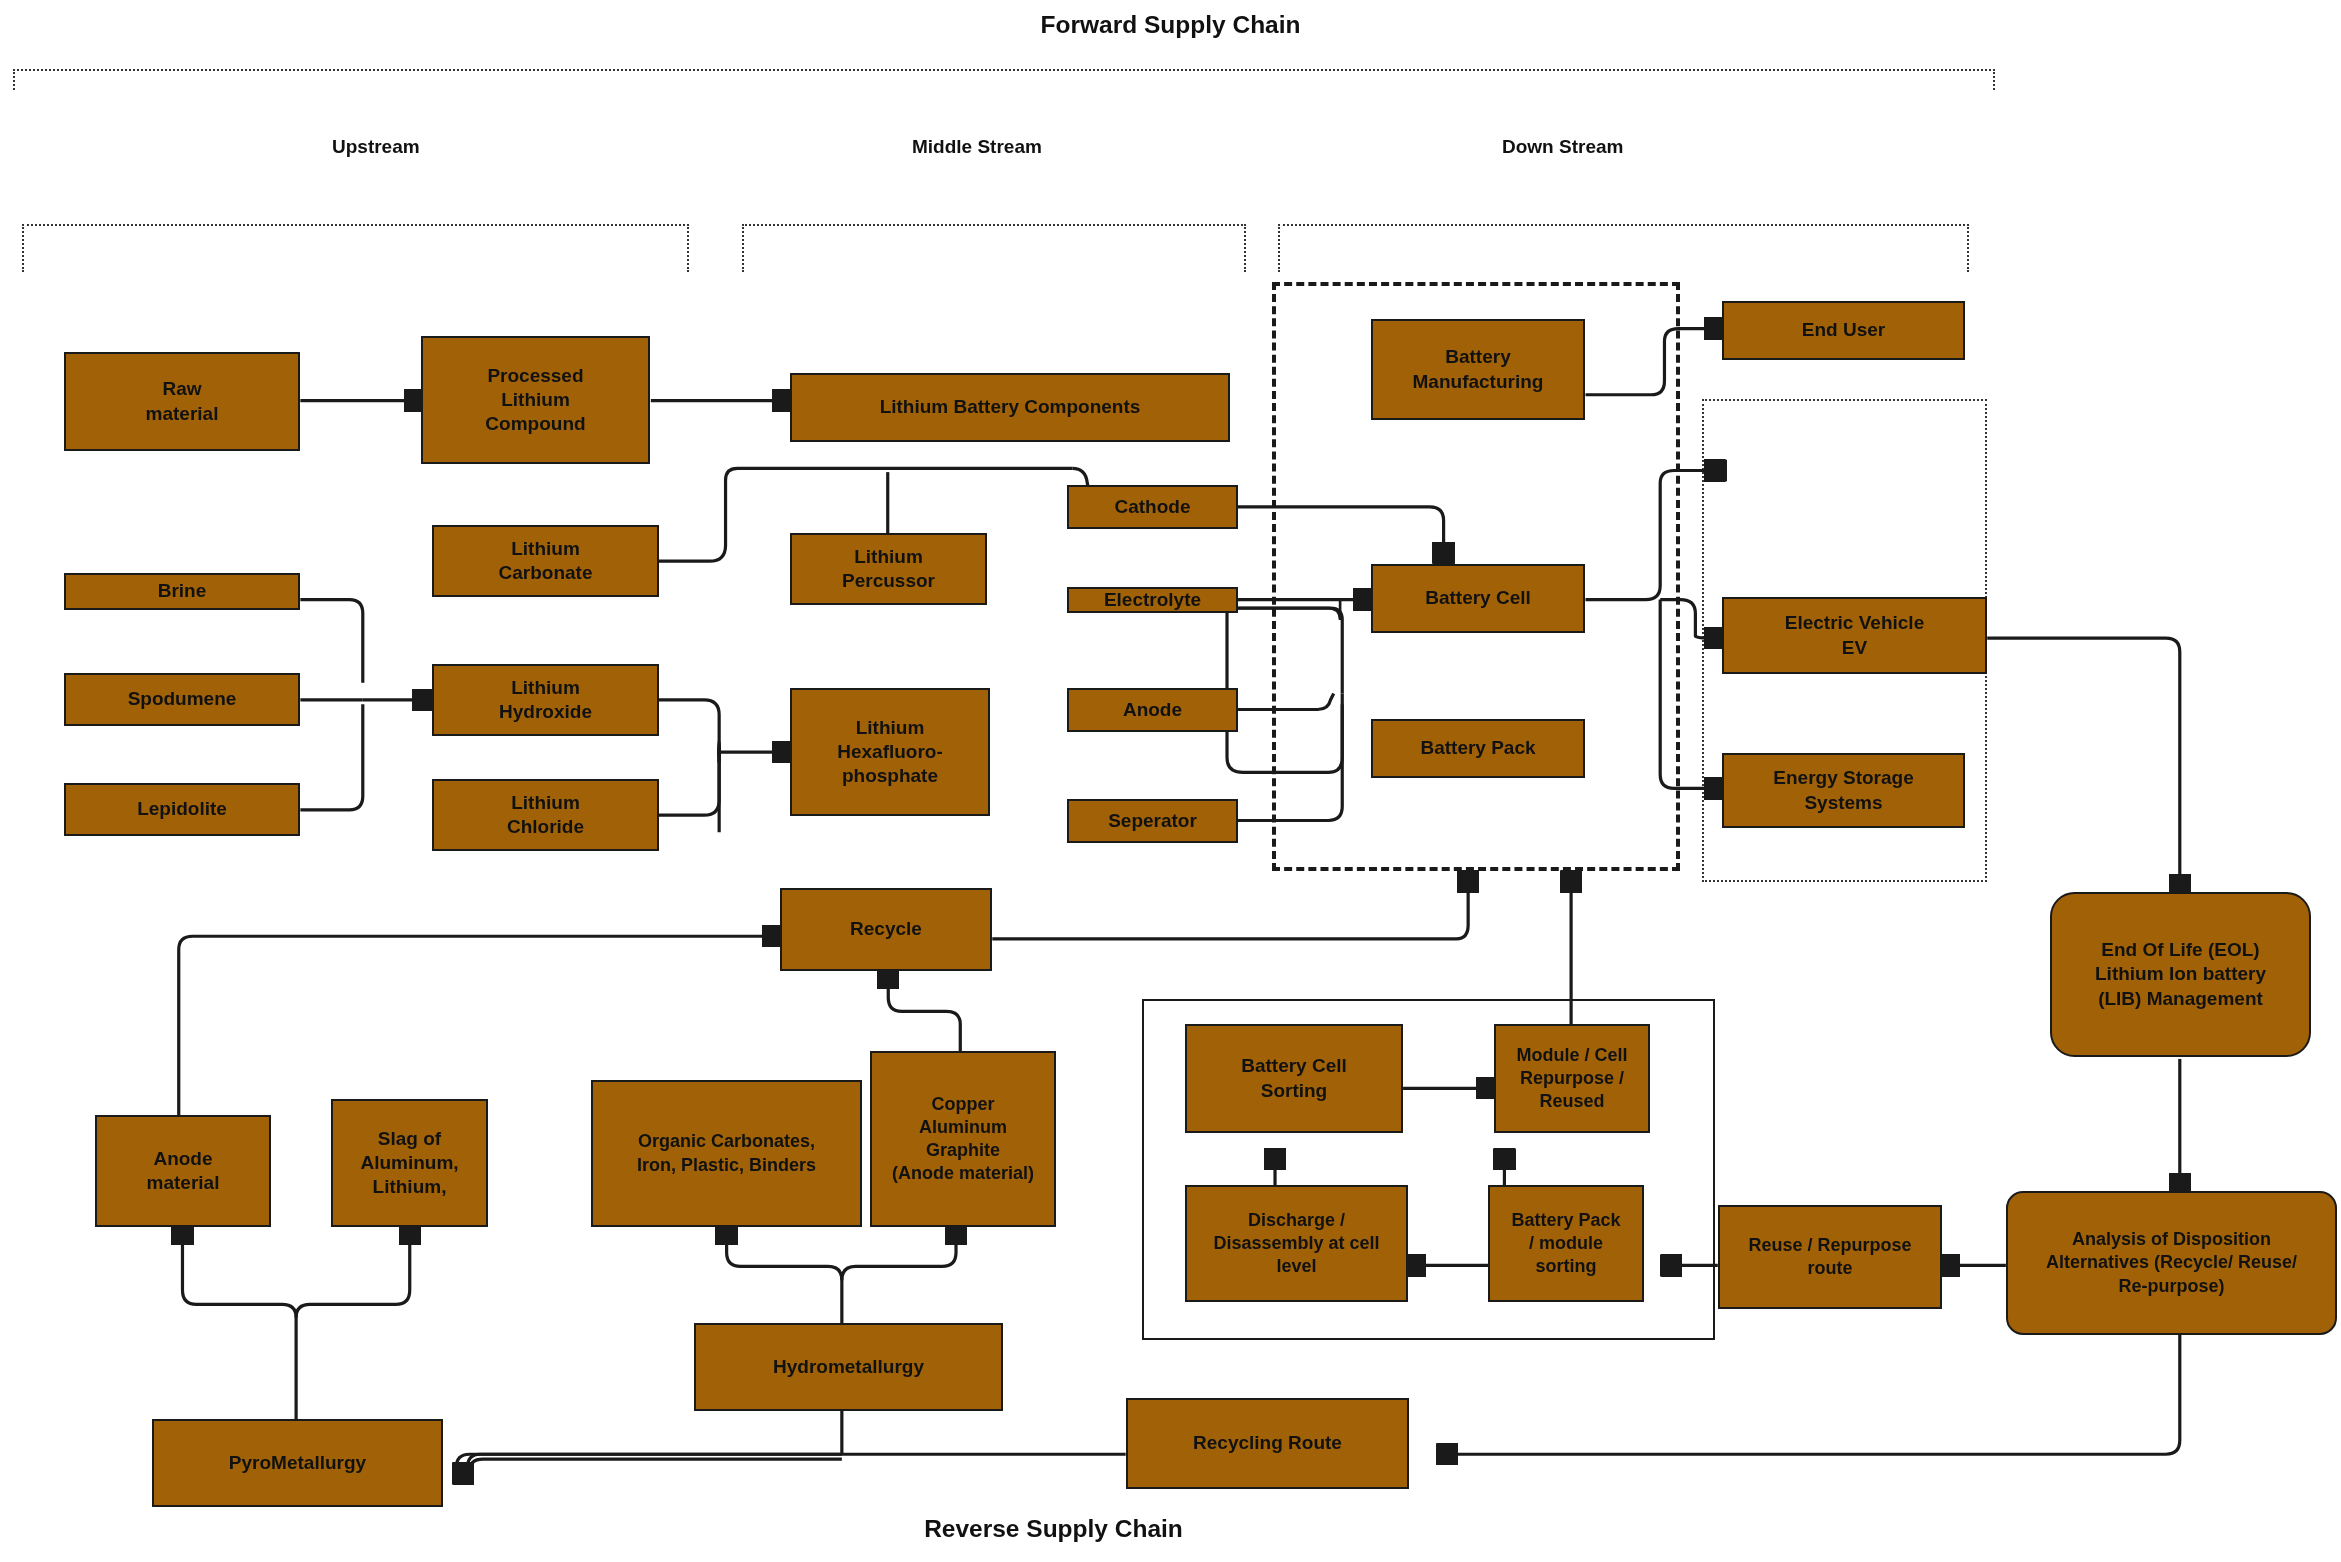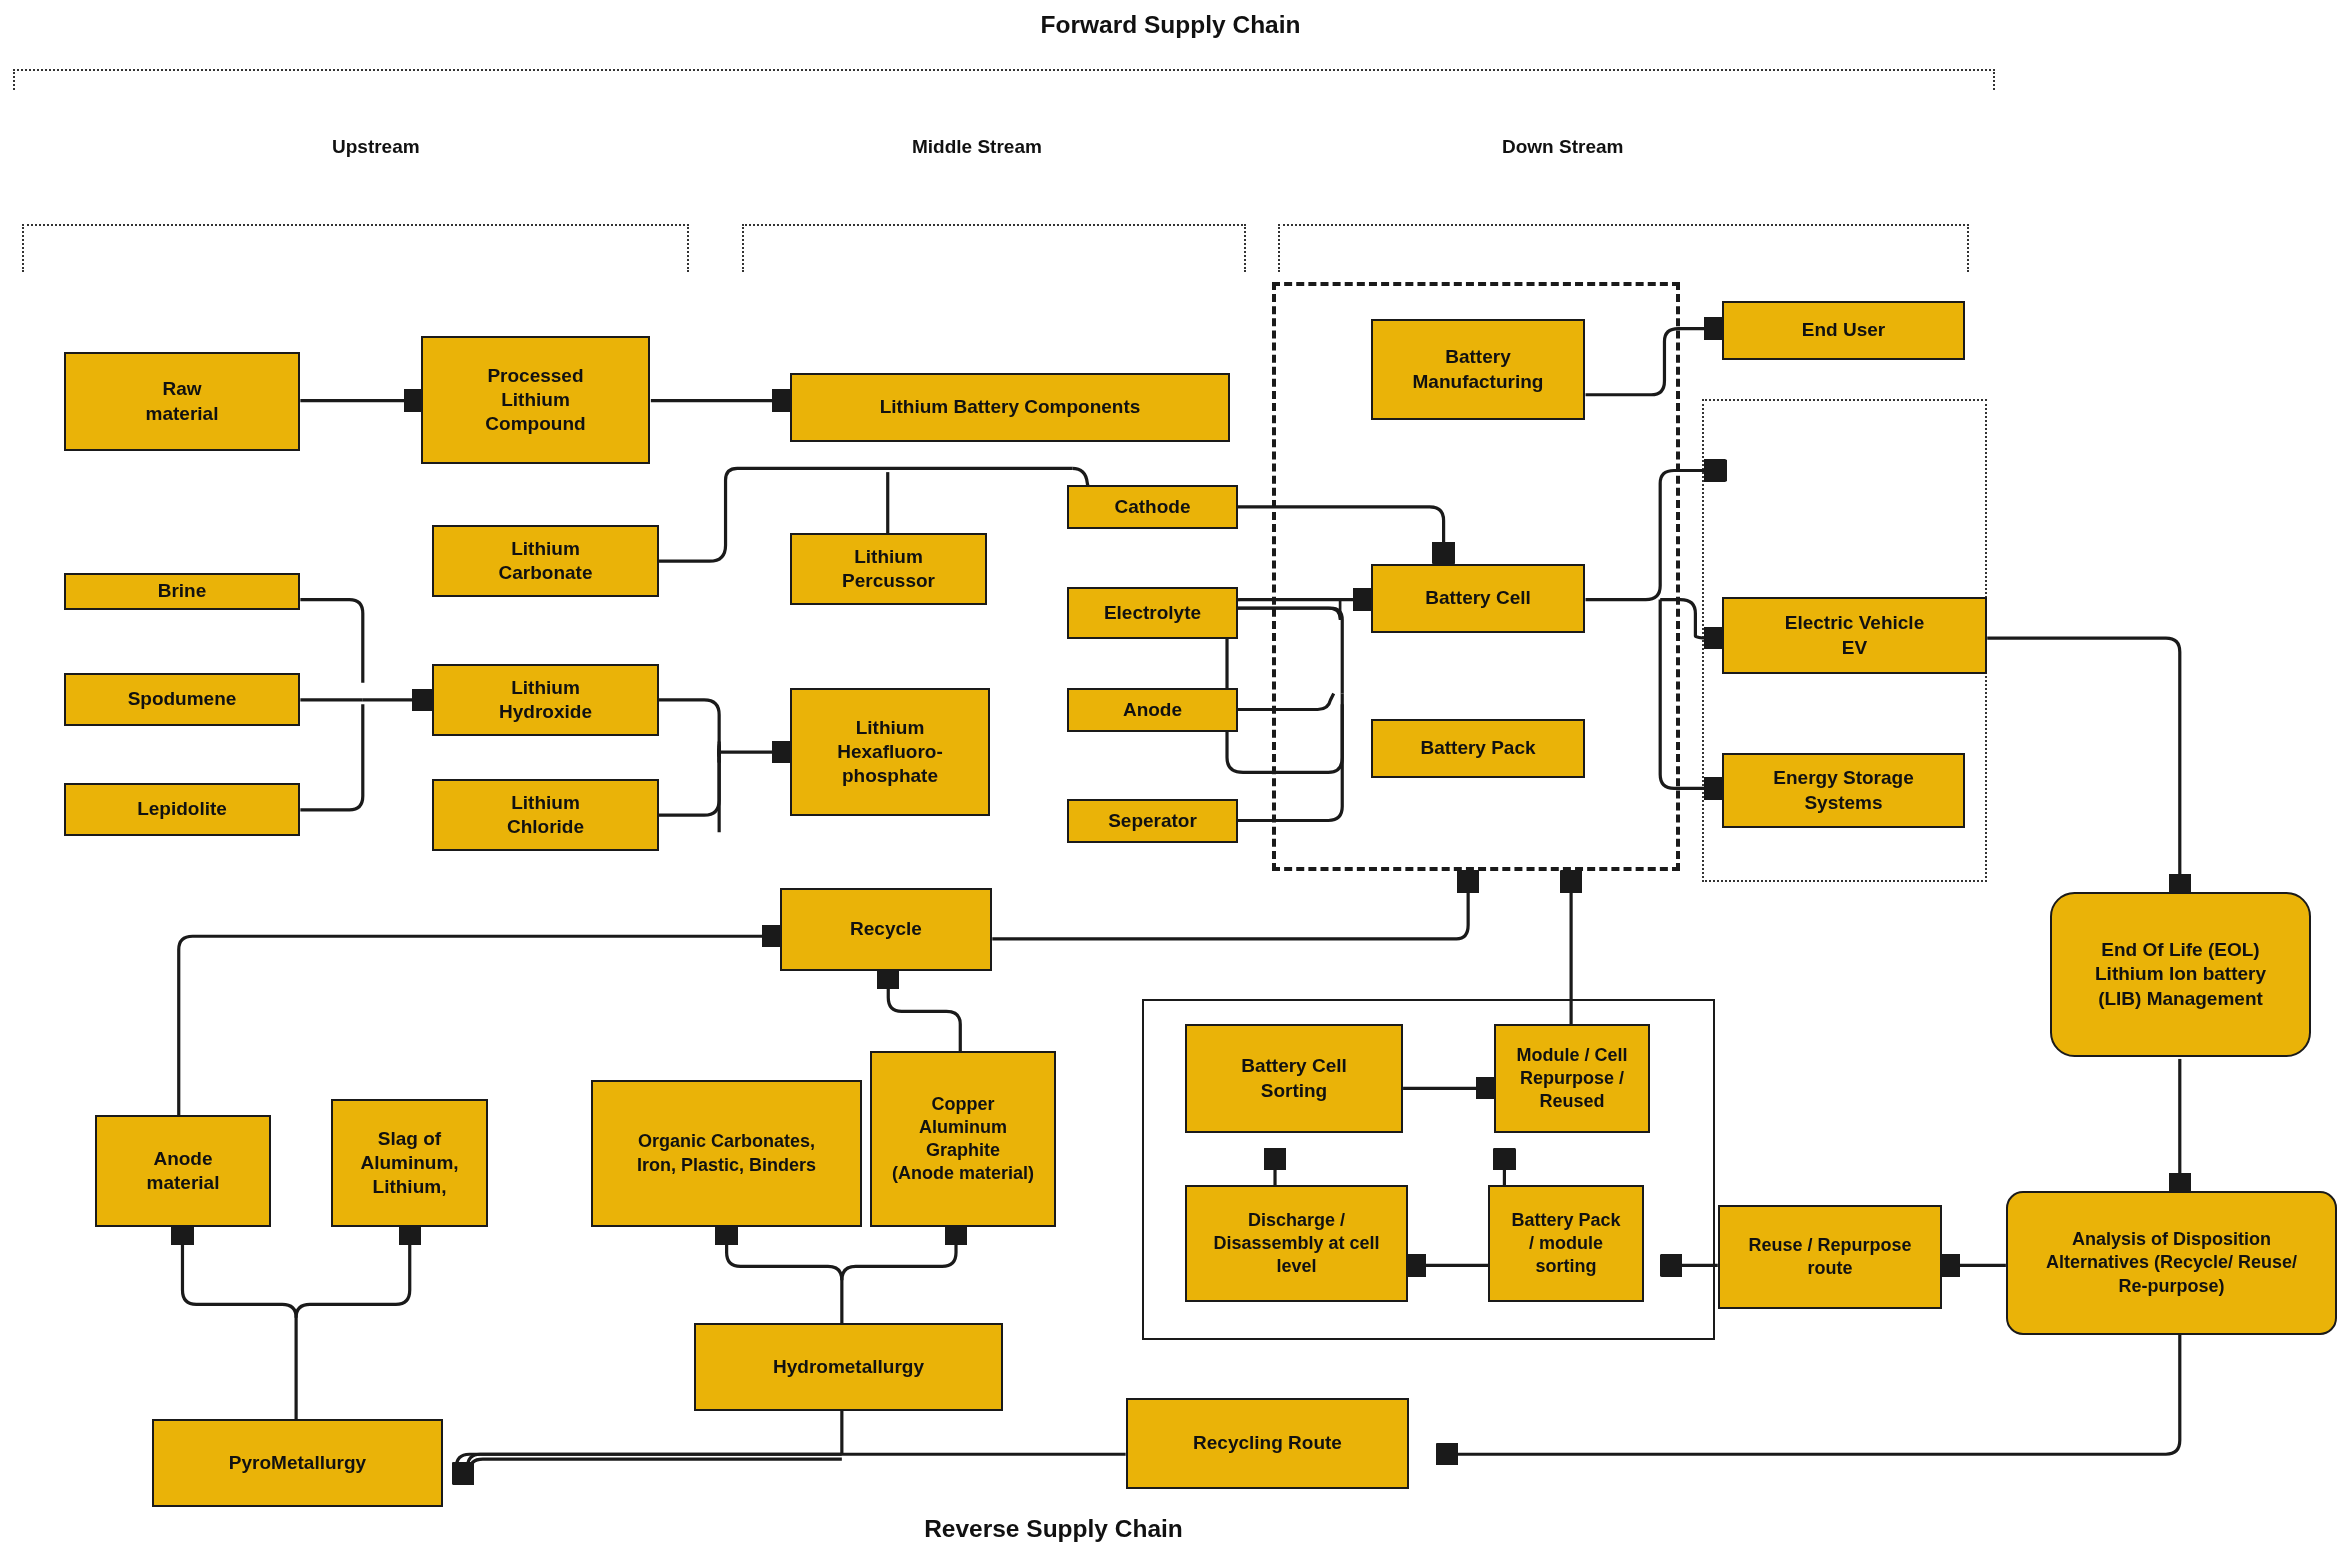--- a/index.html
+++ b/index.html
@@ -3,21 +3,21 @@
 <meta charset="utf-8">
 <style>
   html,body{margin:0;padding:0;background:#ffffff;}
   body{font-family:"Liberation Sans", sans-serif;}
   #stage{position:relative;width:2342px;height:1562px;background:#fff;overflow:hidden;}
 
   .node{
     position:absolute;
     box-sizing:border-box;
     border:2.1px solid #1a1a1a;
-    background:#eab308;
+    background:#a16207;
     display:flex;
     align-items:center;
     justify-content:center;
     text-align:center;
     font-weight:bold;
     color:#111111;
     line-height:1.28;
     padding:2.1px 4.3px;
     z-index:5;
   }
@@ -208,21 +208,21 @@
   <div class="node" style="left:790px;top:373px;width:440px;height:69px;font-size:19px;">Lithium Battery Components</div>
 
   <div class="node" style="left:790px;top:533px;width:197px;height:72px;font-size:19px;white-space:pre-line;">Lithium
 Percussor</div>
 
   <div class="node" style="left:790px;top:688px;width:200px;height:128px;font-size:19px;white-space:pre-line;">Lithium
 Hexafluoro-
 phosphate</div>
 
   <div class="node" style="left:1067px;top:485px;width:171px;height:44px;font-size:19px;">Cathode</div>
-  <div class="node" style="left:1067px;top:587px;width:171px;height:52px;font-size:19px;">Electrolyte</div>
+  <div class="node" style="left:1067px;top:587px;width:171px;height:26px;font-size:19px;">Electrolyte</div>
   <div class="node" style="left:1067px;top:688px;width:171px;height:44px;font-size:19px;">Anode</div>
   <div class="node" style="left:1067px;top:799px;width:171px;height:44px;font-size:19px;">Seperator</div>
 
   <div class="node" style="left:1371px;top:319px;width:214px;height:101px;font-size:19px;white-space:pre-line;">Battery
 Manufacturing</div>
   <div class="node" style="left:1371px;top:564px;width:214px;height:69px;font-size:19px;">Battery Cell</div>
   <div class="node" style="left:1371px;top:719px;width:214px;height:59px;font-size:19px;">Battery Pack</div>
 
   <div class="node" style="left:1722px;top:301px;width:243px;height:59px;font-size:19px;">End User</div>
   <div class="node" style="left:1722px;top:597px;width:265px;height:77px;font-size:19px;white-space:pre-line;">Electric Vehicle

